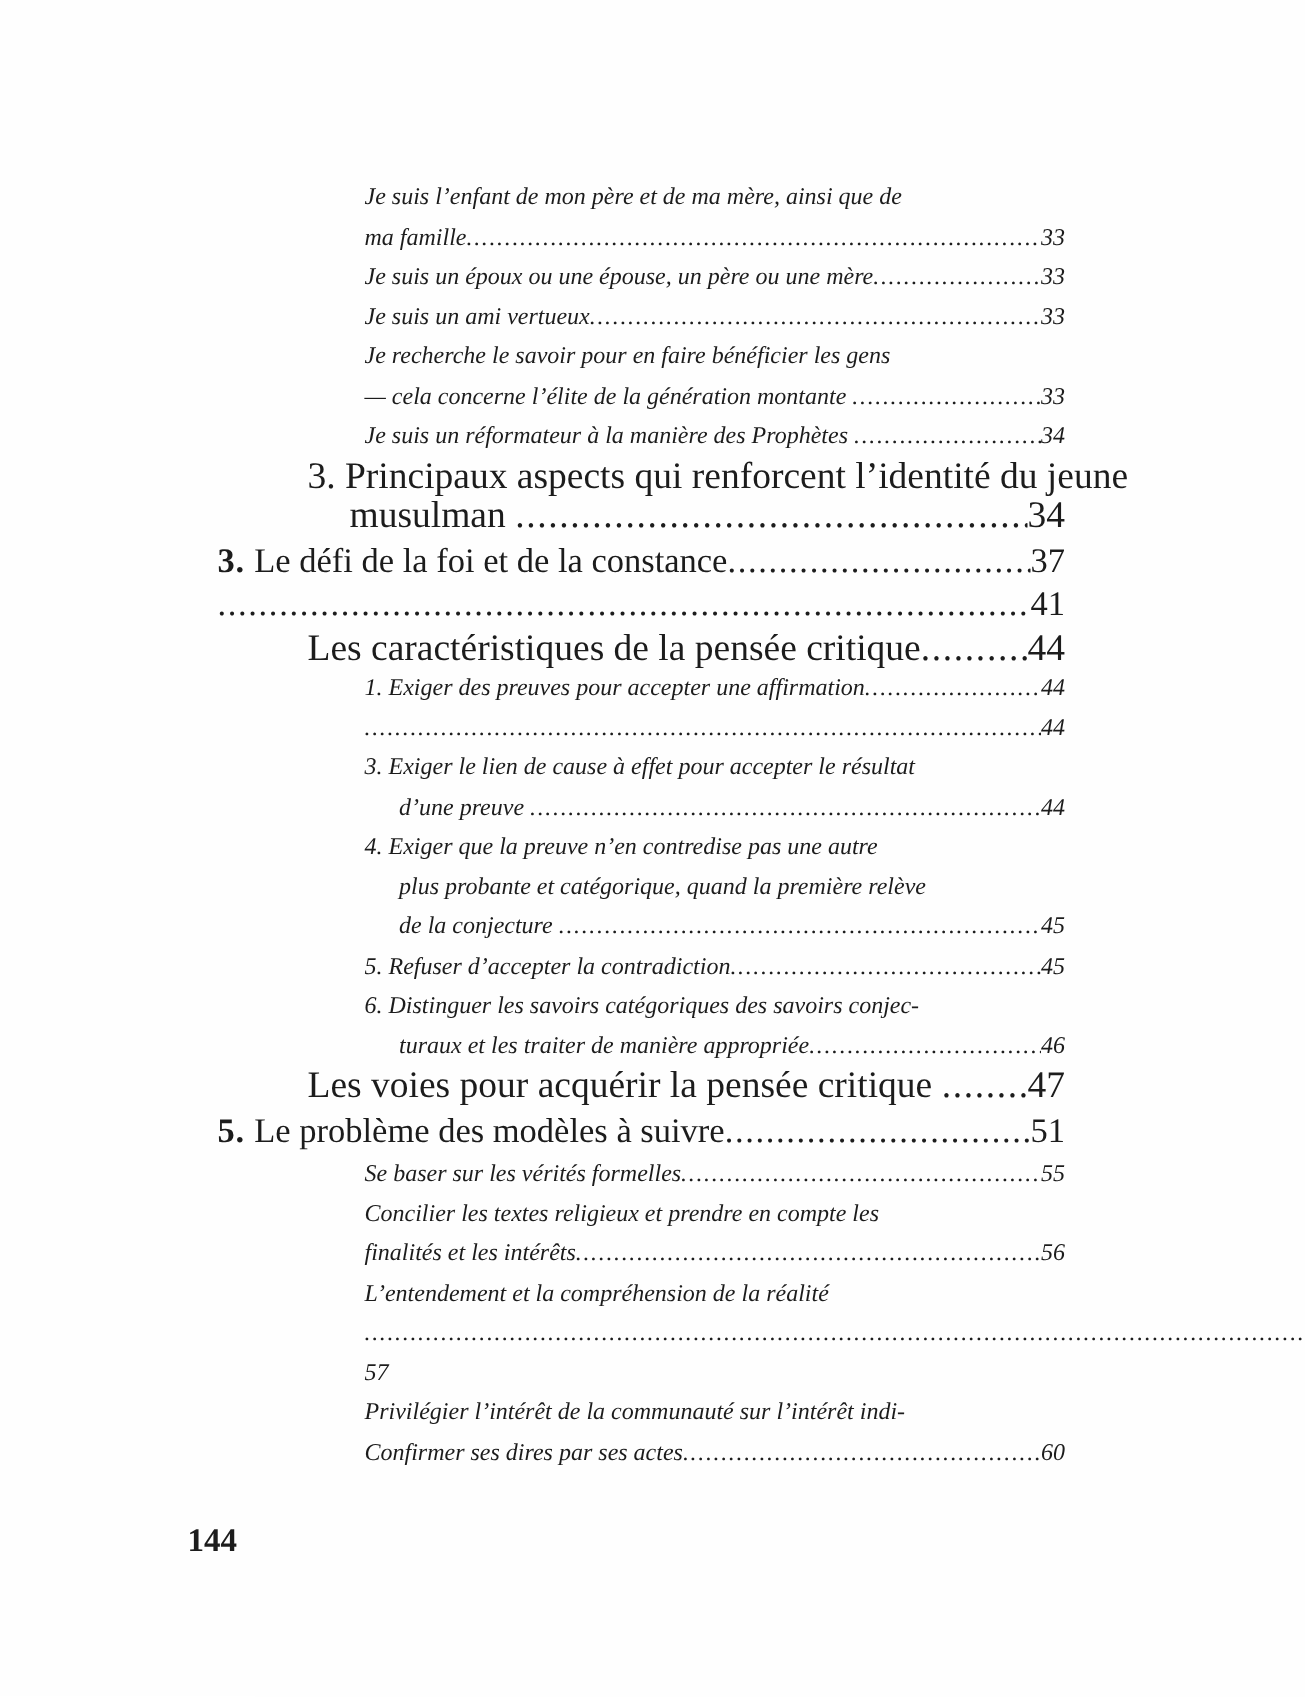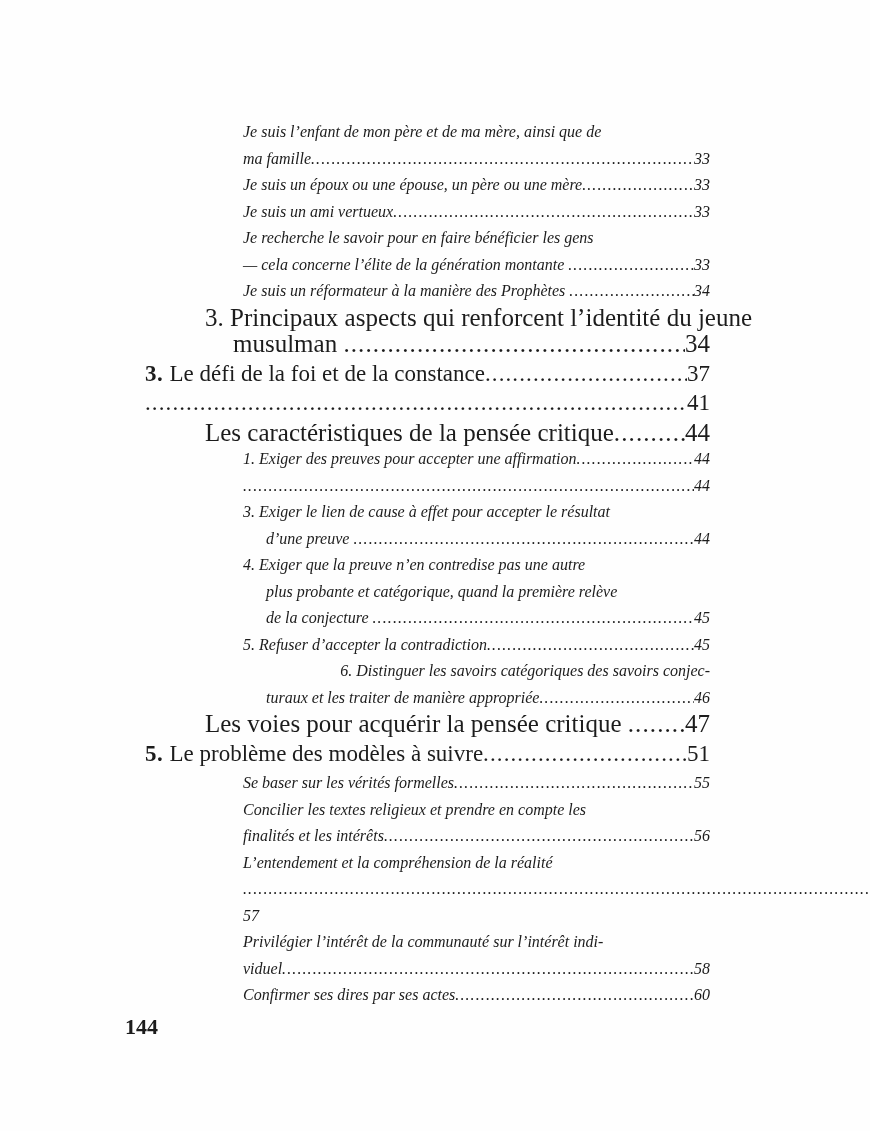--- a/index.html
+++ b/index.html
@@ -90,41 +90,40 @@
     </div>
     <div class="entry level3 italic">
       <div class="line" style="margin-left: 98px;"><span class="txt">4. Exiger que la preuve n’en contredise pas une autre</span></div>
       <div class="line" style="margin-left: 121px;"><span class="txt">plus probante et catégorique, quand la première relève</span></div>
       <div class="line" style="margin-left: 121px;"><span class="txt">de la conjecture </span><span class="leader"></span><span class="pg">45</span></div>
     </div>
     <div class="entry level3 italic">
       <div class="line" style="margin-left: 98px;"><span class="txt">5. Refuser d’accepter la contradiction</span><span class="leader"></span><span class="pg">45</span></div>
     </div>
     <div class="entry level3 italic">
-      <div class="line" style="margin-left: 98px; justify-content: flex-end;"><span class="txt">6. Distinguer les savoirs catégoriques des savoirs conjec-</span></div>
+      <div class="line" style="margin-left: 98px;"><span class="txt">6. Distinguer les savoirs catégoriques des savoirs conjec-</span></div>
       <div class="line" style="margin-left: 121px;"><span class="txt">turaux et les traiter de manière appropriée</span><span class="leader"></span><span class="pg">46</span></div>
     </div>
     <div class="entry level2">
       <div class="line" style="margin-left: 60px;"><span class="txt">Les voies pour acquérir la pensée critique </span><span class="leader"></span><span class="pg">47</span></div>
     </div>
     <div class="entry level1">
       <div class="line" style="margin-left: 0px;"><span class="txt"><span class="chnum">5. </span><span>Le problème des modèles à suivre</span></span><span class="leader"></span><span class="pg">51</span></div>
     </div>
     <div class="entry level3 italic">
       <div class="line" style="margin-left: 98px;"><span class="txt">Se baser sur les vérités formelles</span><span class="leader"></span><span class="pg">55</span></div>
     </div>
     <div class="entry level3 italic">
       <div class="line" style="margin-left: 98px;"><span class="txt">Concilier les textes religieux et prendre en compte les</span></div>
       <div class="line" style="margin-left: 98px;"><span class="txt">finalités et les intérêts</span><span class="leader"></span><span class="pg">56</span></div>
     </div>
     <div class="entry level3 italic">
       <div class="line" style="margin-left: 98px; flex-direction: column;"><span class="txt">L’entendement et la compréhension de la réalité </span><span class="leader"></span><span class="pg">57</span></div>
     </div>
     <div class="entry level3 italic">
       <div class="line" style="margin-left: 98px;"><span class="txt">Privilégier l’intérêt de la communauté sur l’intérêt indi-</span></div>
-      <div class="line" style="margin-left: 98px;"><span class="txt">viduel</span><span class="leader"></span><span class="pg">58</span></div>
     </div>
     <div class="entry level3 italic">
       <div class="line" style="margin-left: 98px;"><span class="txt">Confirmer ses dires par ses actes</span><span class="leader"></span><span class="pg">60</span></div>
     </div>
   </div>
 
 <div class="folio">144</div>
 
 </body></html>

